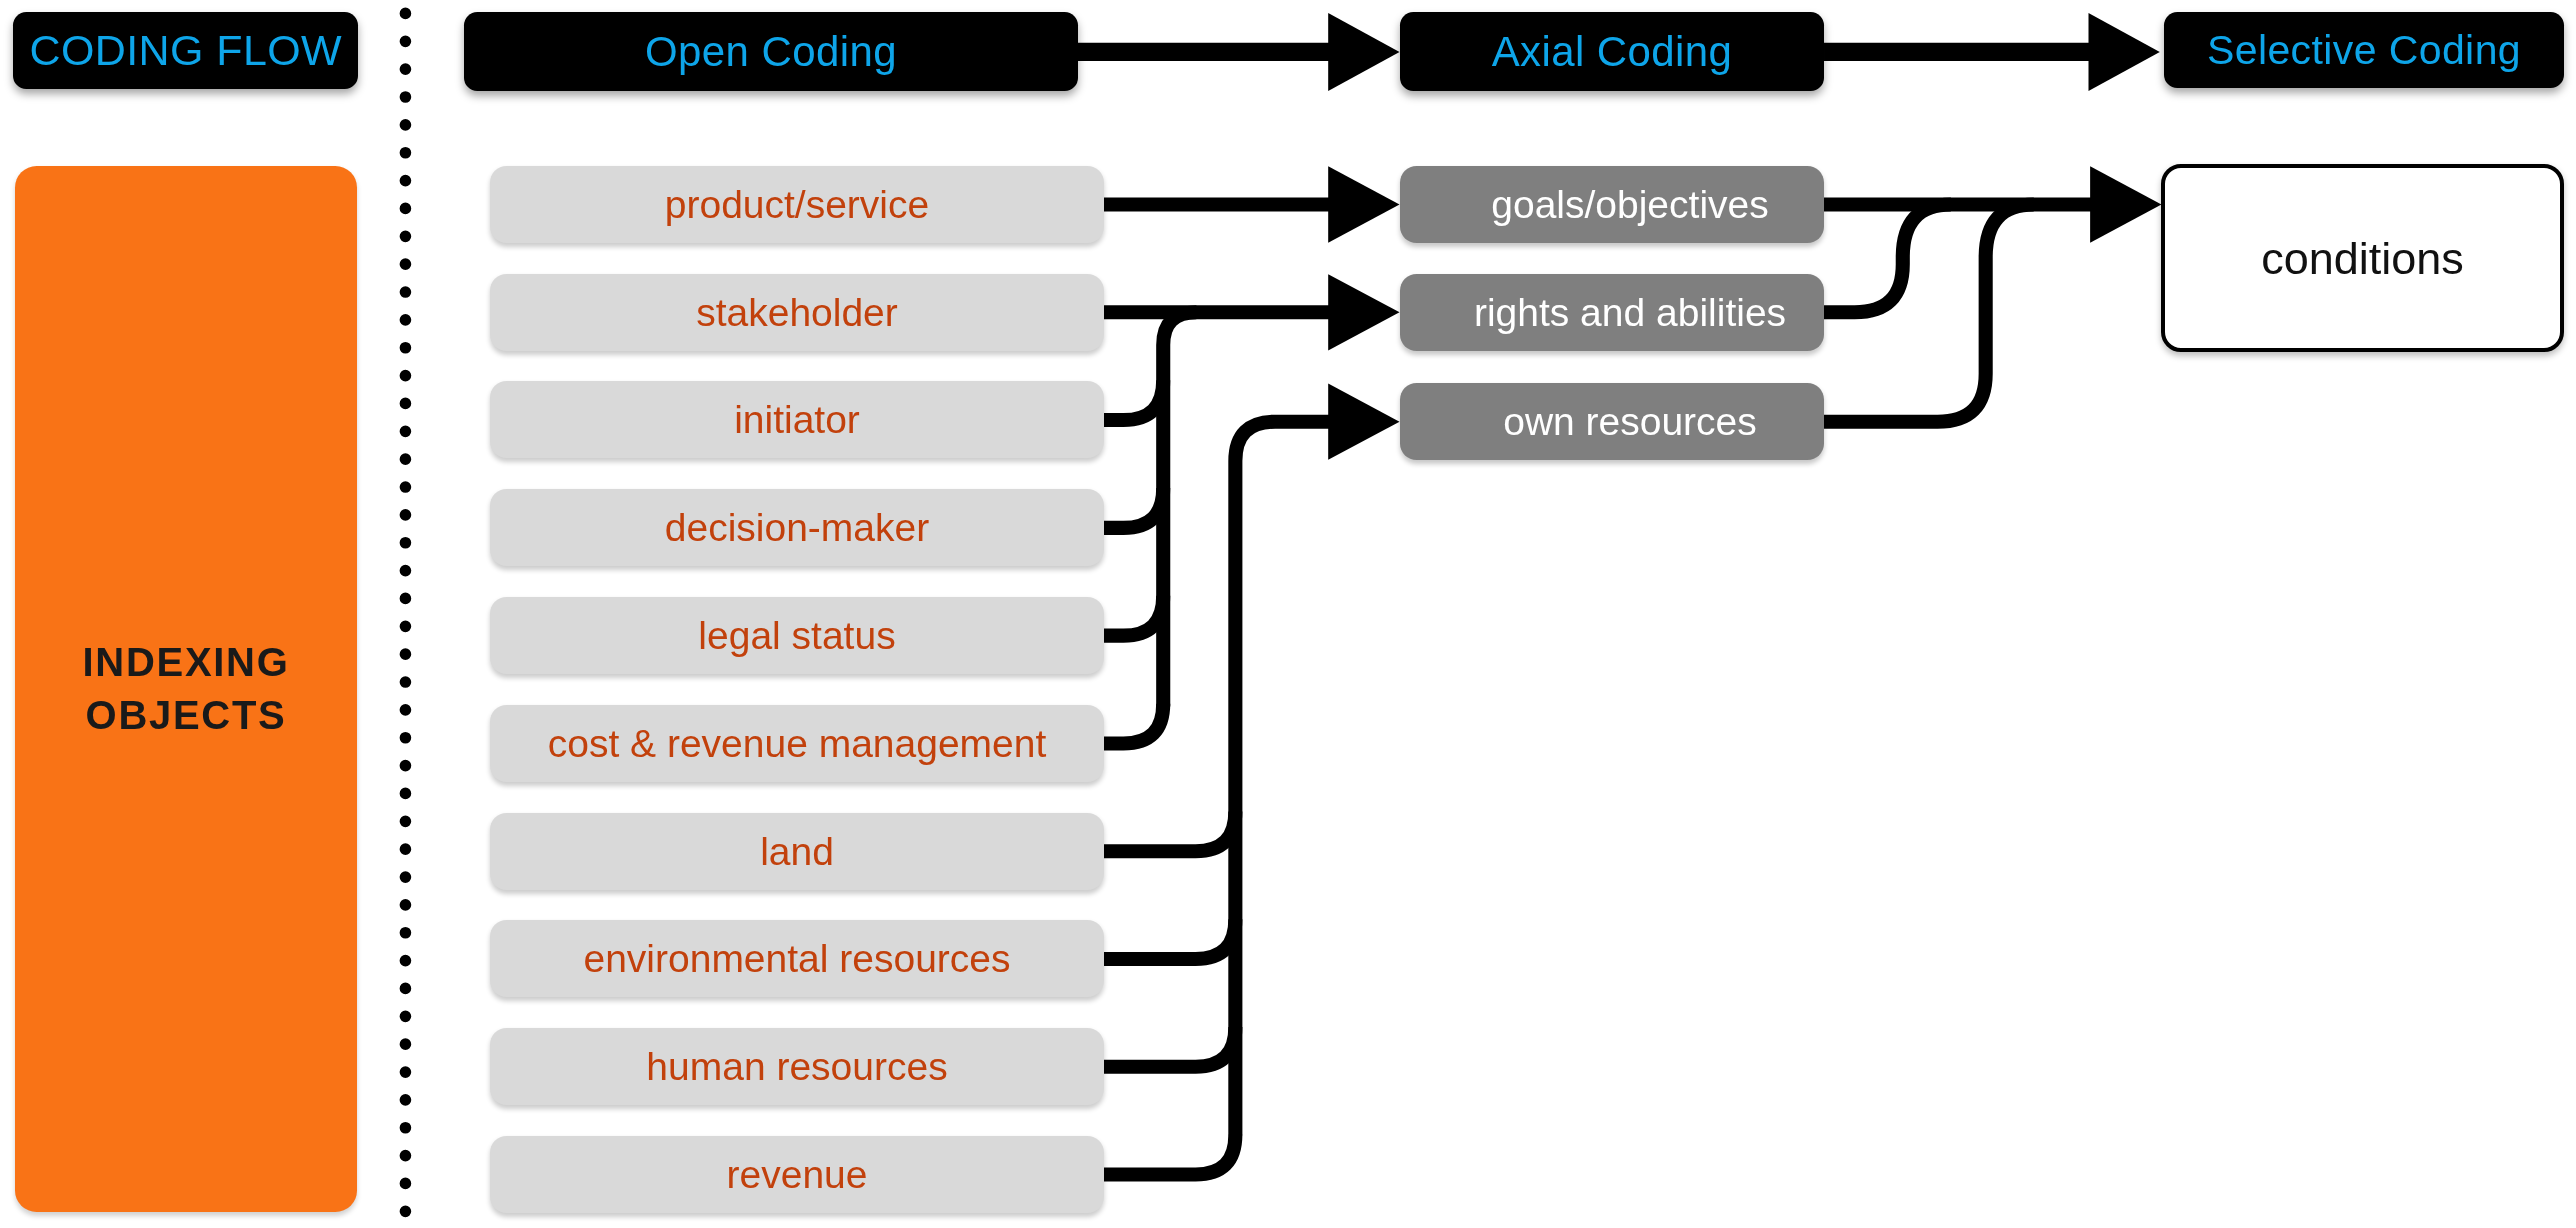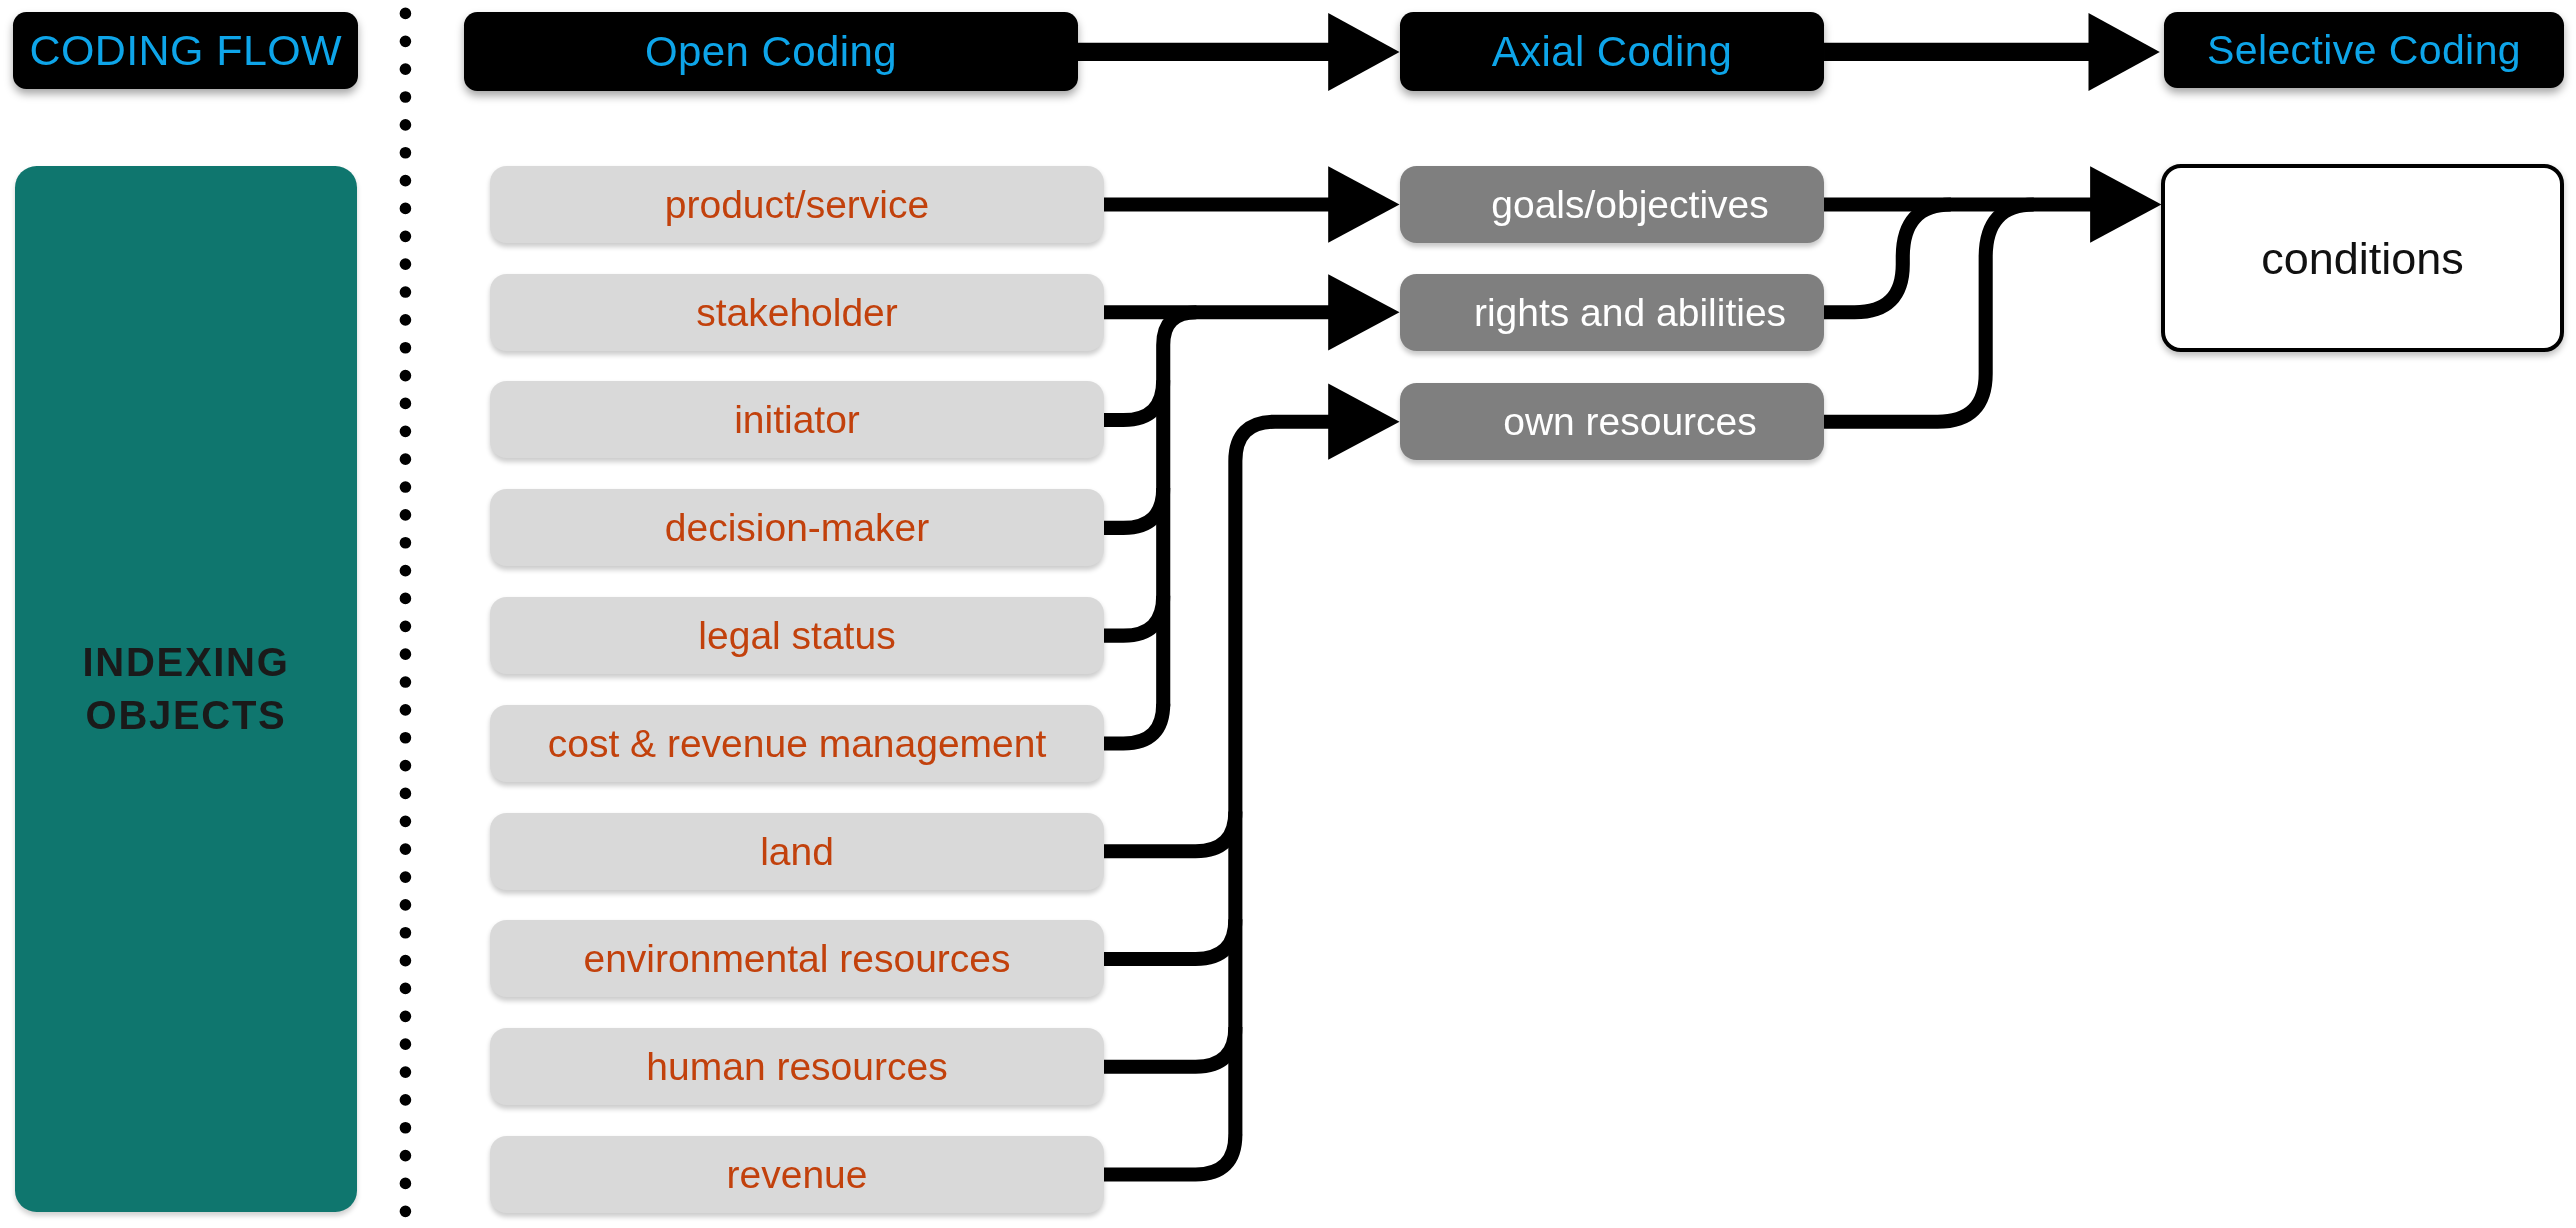--- a/index.html
+++ b/index.html
@@ -48,21 +48,21 @@
   }
   .hdr-open      { left: 464px;  top: 12.4px; width: 614px; height: 79px; }
   .hdr-axial     { left: 1400px; top: 12.4px; width: 424px; height: 79px; }
   .hdr-selective { left: 2164px; top: 12.4px; width: 400px; height: 76px; font-size: 41px; }
 
   .sidebar {
     left: 15px;
     top: 166px;
     width: 342px;
     height: 1046px;
-    background: #0f766e;
+    background: #f97316;
     border-radius: 21.6px;
     color: #1a1a1a;
     font-weight: 700;
     font-size: 40px;
     letter-spacing: 1.7px;
     line-height: 53px;
     flex-direction: column;
     box-shadow: 0 3.3px 5.8px rgba(0,0,0,0.18);
   }
   .light-row {

